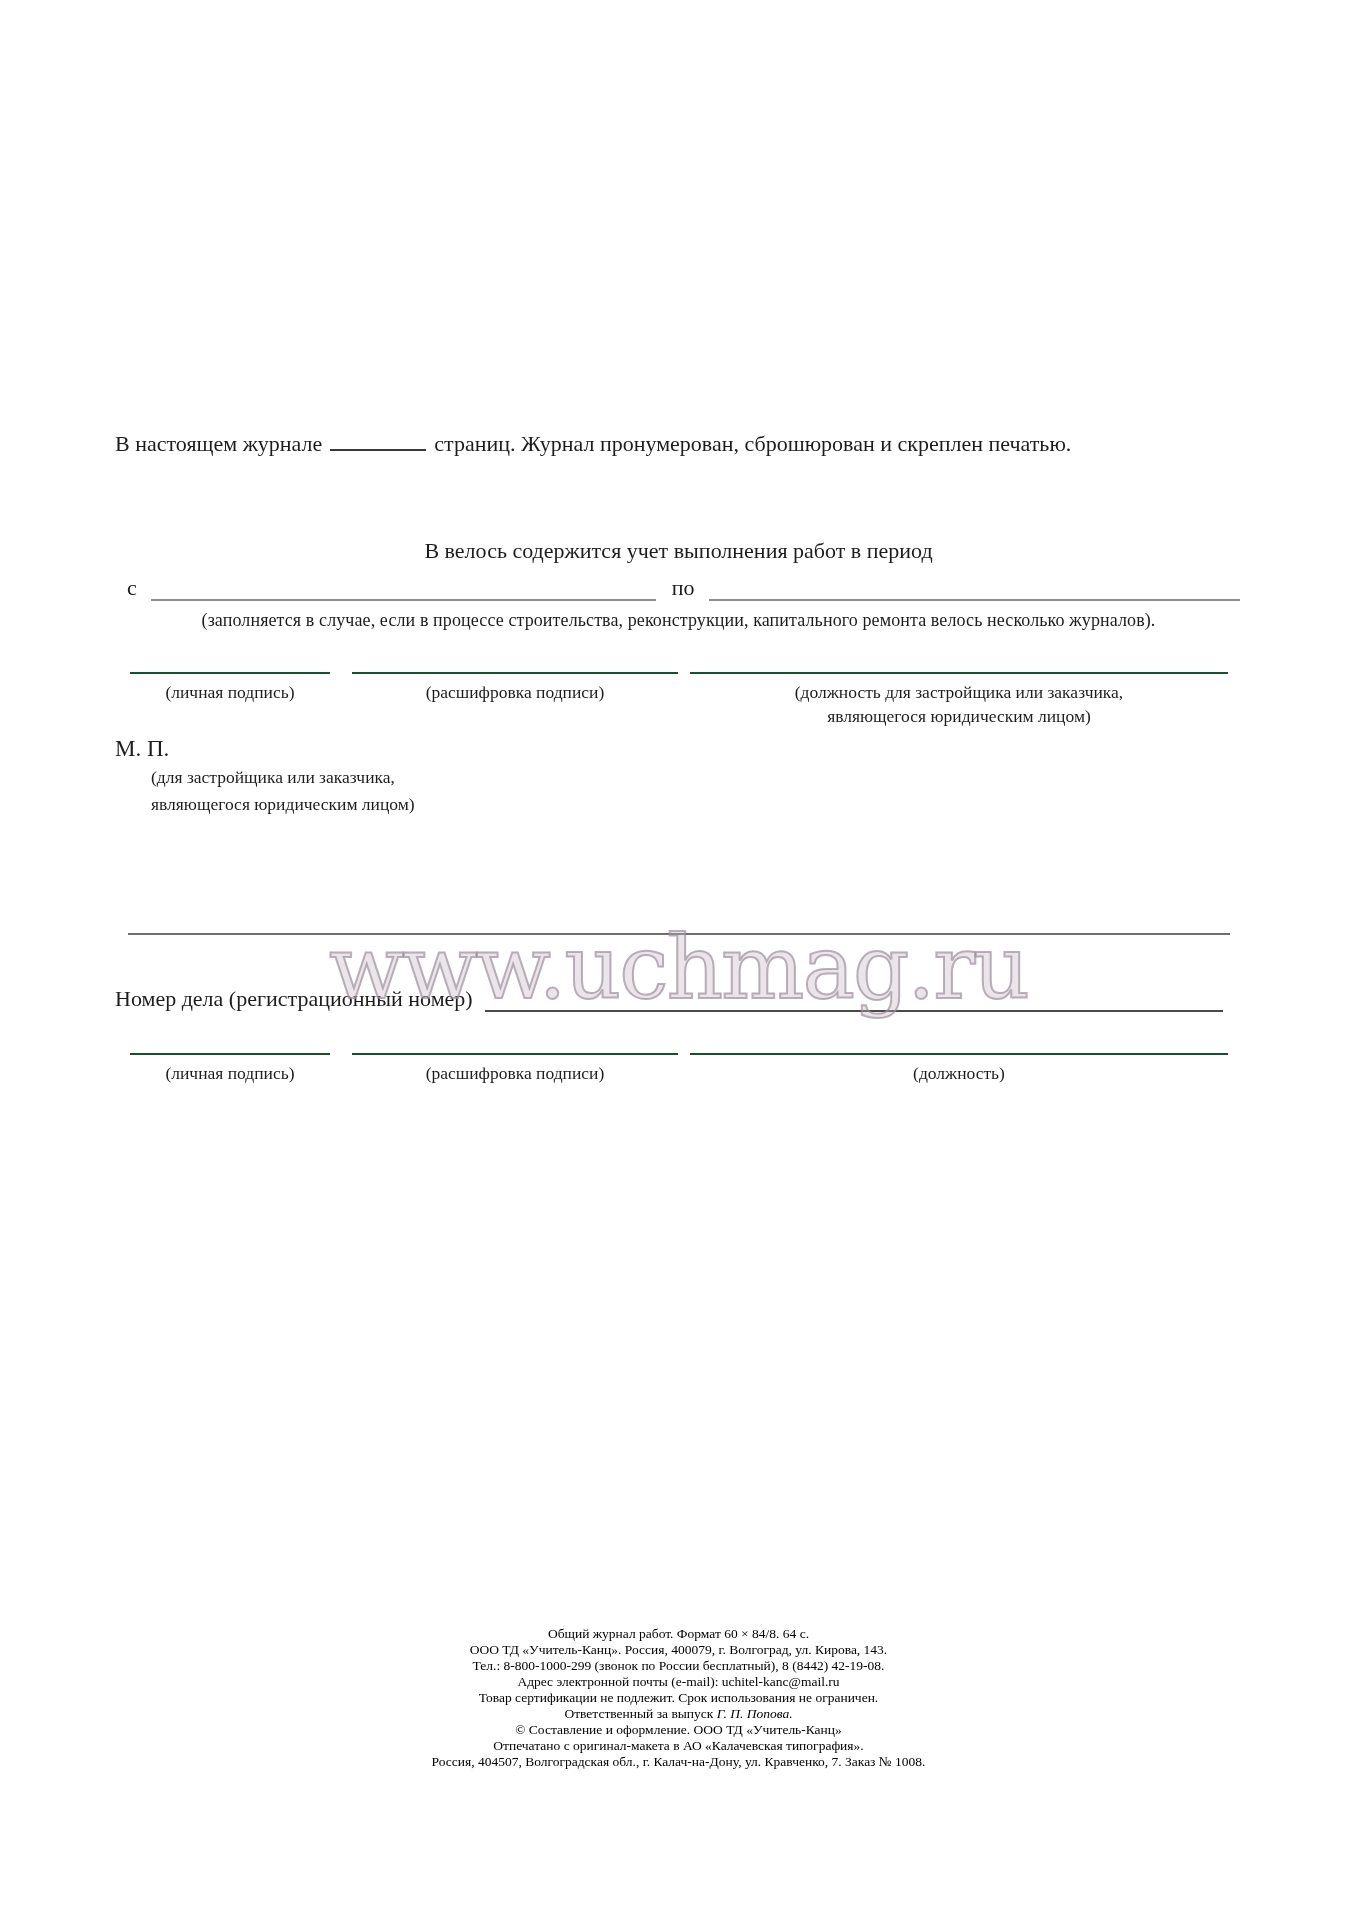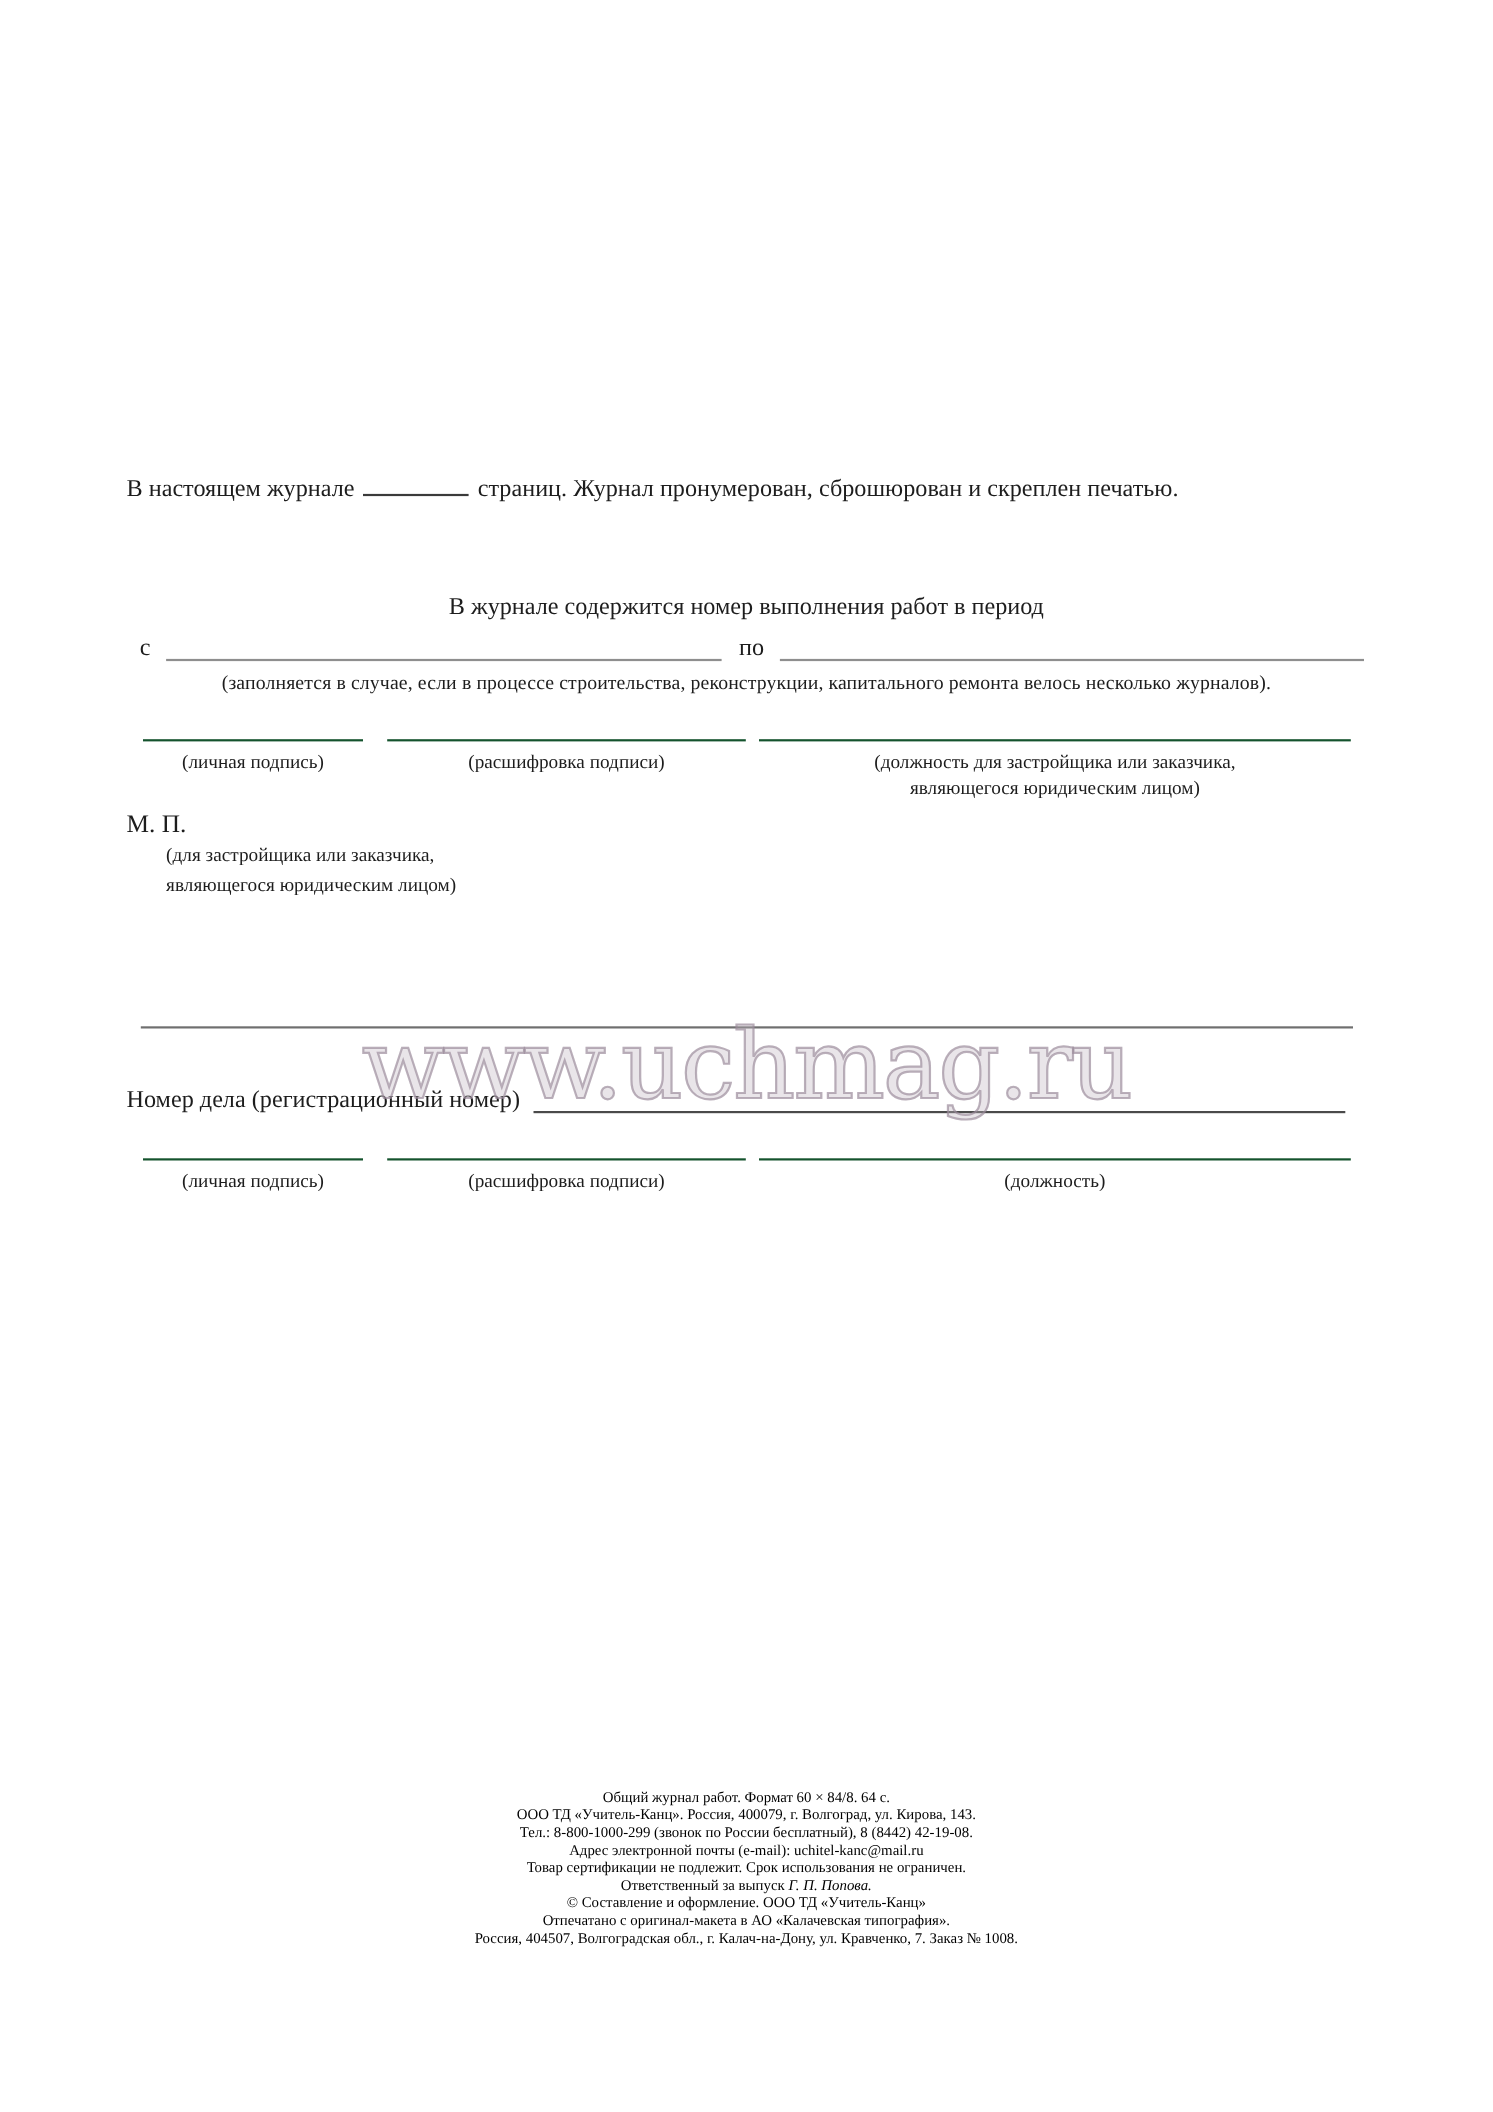--- a/index.html
+++ b/index.html
@@ -169,21 +169,21 @@
   }
   .footer .resp-name { font-style: italic; }
 </style>
 </head>
 <body>
 
 <div class="page">
 
   <p class="intro"><span>В настоящем журнале</span><span class="blank-pages"></span><span>страниц. Журнал пронумерован, сброшюрован и скреплен печатью.</span></p>
 
-  <h2 class="period-heading">В журнале содержится номер выполнения работ в период</h2>
+  <h2 class="period-heading">В велось содержится учет выполнения работ в период</h2>
   <div class="period-row">
     <span class="period-label">с</span>
     <span class="fill-line fill-from"></span>
     <span class="period-label to-label">по</span>
     <span class="fill-line fill-to"></span>
   </div>
   <div class="period-note">(заполняется в случае, если в процессе строительства, реконструкции, капитального ремонта велось несколько журналов).</div>
 
   <div class="sig-row sig-row-1">
     <div class="sig-col sig-c1">

